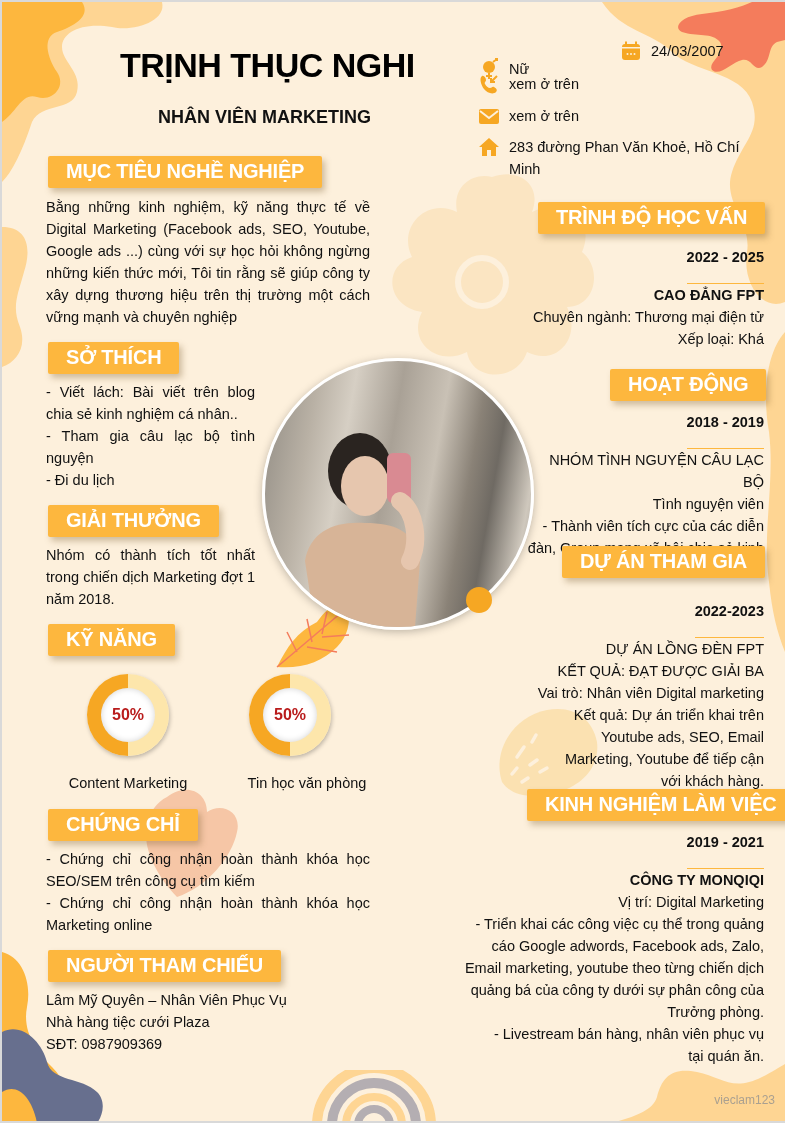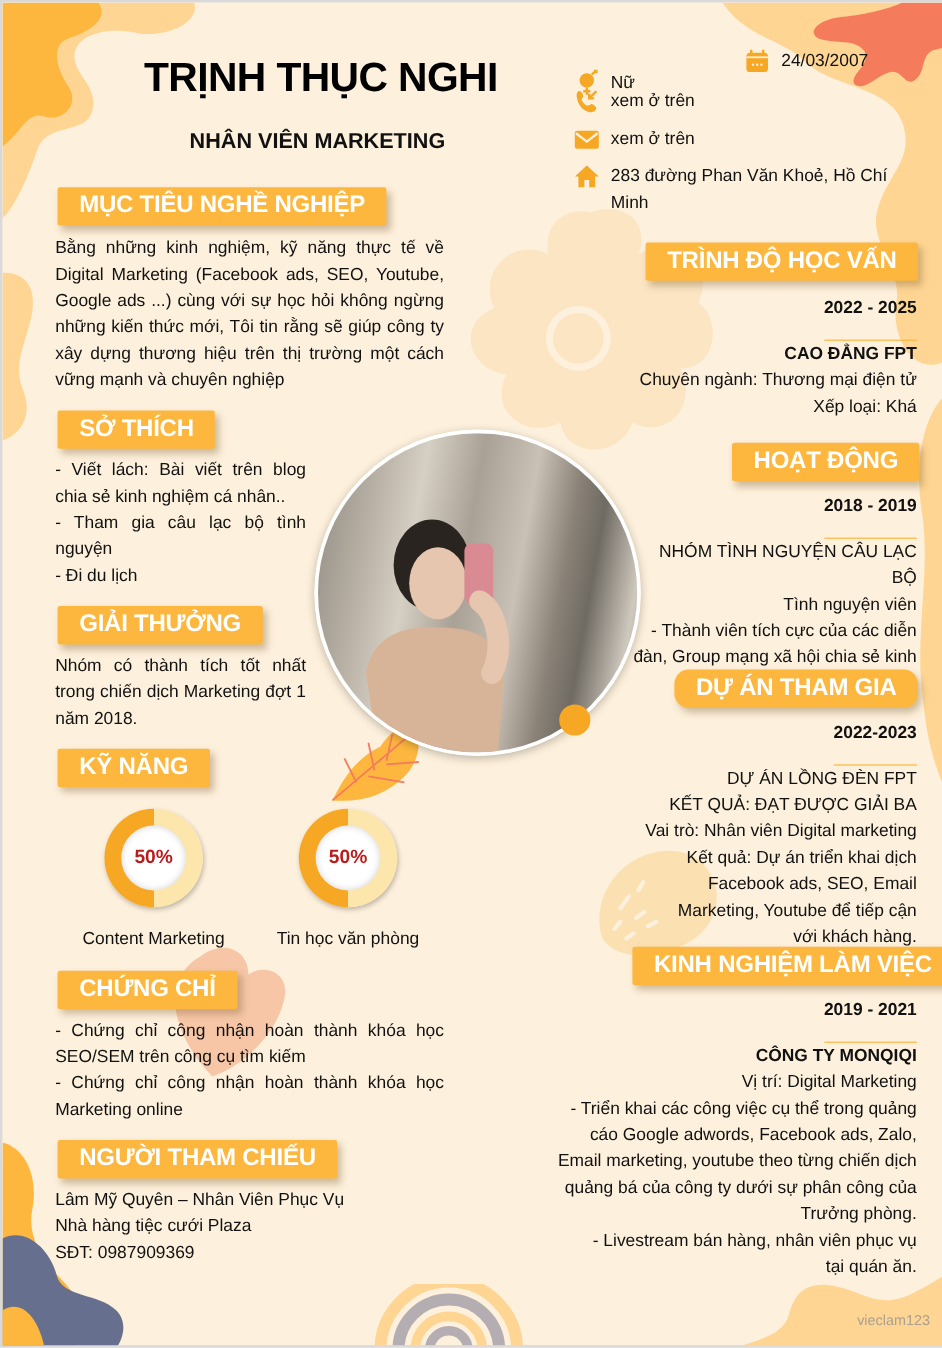--- a/index.html
+++ b/index.html
@@ -196,21 +196,21 @@
   <div class="sec-head" style="left:46px;top:622px;">KỸ NĂNG</div>
 
   <div class="donut" style="left:85px;top:672px;background:conic-gradient(#fde6ab 0 50%, #f6a723 50% 100%);">
     <div class="hole">50%</div>
   </div>
   <div class="skill-label" style="left:46px;top:773px;width:160px;">Content Marketing</div>
 
   <div class="donut" style="left:247px;top:672px;background:conic-gradient(#fde6ab 0 50%, #f6a723 50% 100%);">
     <div class="hole">50%</div>
   </div>
-  <div class="skill-label" style="left:208px;top:773px;width:160px;">Tin học văn phòng</div>
+  <div class="skill-label" style="left:225px;top:773px;width:160px;">Tin học văn phòng</div>
 
   <div class="sec-head" style="left:46px;top:807px;">CHỨNG CHỈ</div>
   <div class="abs body-text justify" style="left:44px;top:846px;width:324px;">
     <div>- Chứng chỉ công nhận hoàn thành khóa học SEO/SEM trên công cụ tìm kiếm</div>
     <div>- Chứng chỉ công nhận hoàn thành khóa học Marketing online</div>
   </div>
 
   <div class="sec-head" style="left:46px;top:948px;">NGƯỜI THAM CHIẾU</div>
   <div class="abs body-text" style="left:44px;top:987px;width:324px;">
     <div>Lâm Mỹ Quyên  – Nhân Viên Phục Vụ</div>
@@ -238,27 +238,27 @@
   </div>
 
   <div class="sec-head" style="left:608px;top:367px;">HOẠT ĐỘNG</div>
   <div class="abs body-text right" style="left:525px;top:409px;width:237px;">
     <div><span class="date-line">2018 - 2019</span></div>
     <div>NHÓM TÌNH NGUYỆN CÂU LẠC BỘ</div>
     <div>Tình nguyện viên</div>
     <div>- Thành viên tích cực của các diễn đàn, Group mạng xã hội chia sẻ kinh nghiệm</div>
   </div>
 
-  <div class="sec-head" style="left:560px;top:556px;border-radius:12px;">DỰ ÁN THAM GIA</div>
+  <div class="sec-head" style="left:560px;top:544px;">DỰ ÁN THAM GIA</div>
   <div class="abs body-text right" style="left:530px;top:598px;width:232px;">
     <div><span class="date-line">2022-2023</span></div>
     <div>DỰ ÁN LỒNG ĐÈN FPT</div>
     <div>KẾT QUẢ: ĐẠT ĐƯỢC GIẢI BA</div>
     <div>Vai trò: Nhân viên Digital marketing</div>
-    <div style="padding-left:10px;">Kết quả: Dự án triển khai dịch Facebook ads, SEO, Email Marketing, Youtube để tiếp cận với khách hàng.</div>
+    <div style="padding-left:10px;">Kết quả: Dự án triển khai trên Youtube ads, SEO, Email Marketing, Youtube để tiếp cận với khách hàng.</div>
   </div>
 
   <div class="sec-head" style="left:493px;top:787px;margin-left:32px;">KINH NGHIỆM LÀM VIỆC</div>
   <div class="abs body-text right" style="left:455px;top:829px;width:307px;">
     <div><span class="date-line">2019 - 2021</span></div>
     <div class="bold">CÔNG TY MONQIQI</div>
     <div>Vị trí: Digital Marketing</div>
     <div>- Triển khai các công việc cụ thể trong quảng cáo Google adwords, Facebook ads, Zalo, Email marketing, youtube theo từng chiến dịch quảng bá của công ty dưới sự phân công của Trưởng phòng.</div>
     <div style="padding-left:20px;">- Livestream bán hàng, nhân viên phục vụ tại quán ăn.</div>
   </div>

